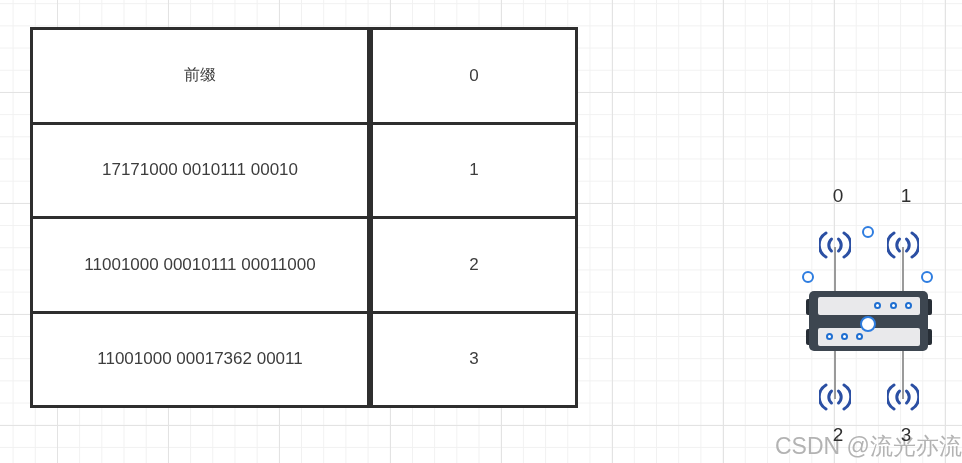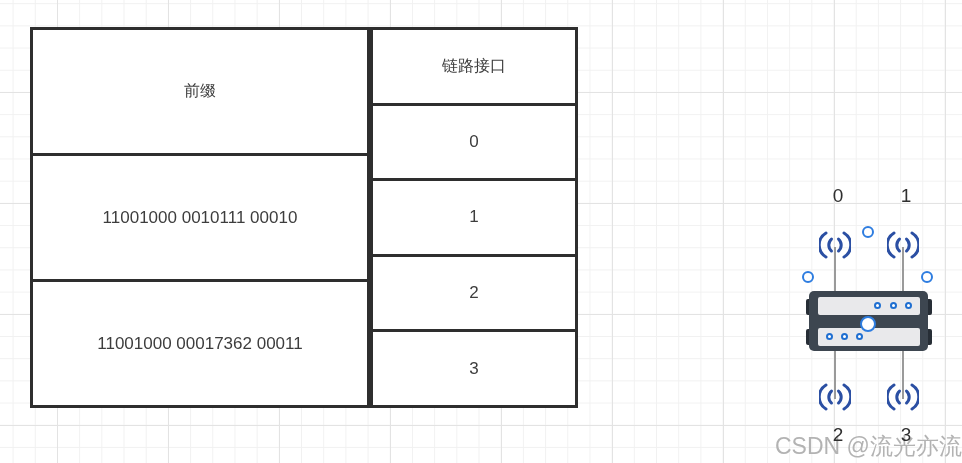--- a/index.html
+++ b/index.html
@@ -82,26 +82,26 @@
     font-size:23px;color:#b3b3b3;white-space:nowrap;
   }
 </style>
 </head>
 <body>
 
 <div class="canvas">
 
   <div class="tbl tbl-left">
     <div class="cell hdr">前缀</div>
-    <div class="cell">11001000 0010111 00010</div>
+    <div class="cell">17171000 0010111 00010</div>
+    <div class="cell">11001000 00010111 00011000</div>
     <div class="cell">11001000 00017362 00011</div>
   </div>
 
   <div class="tbl tbl-right">
-    <div class="cell hdr">链路接口</div>
     <div class="cell">0</div>
     <div class="cell">1</div>
     <div class="cell">2</div>
     <div class="cell">3</div>
   </div>
 
   <div class="iface-label" style="left:838px;top:185px;">0</div>
   <div class="iface-label" style="left:906px;top:185px;">1</div>
   <div class="iface-label" style="left:838px;top:424px;">2</div>
   <div class="iface-label" style="left:906px;top:424px;">3</div>

